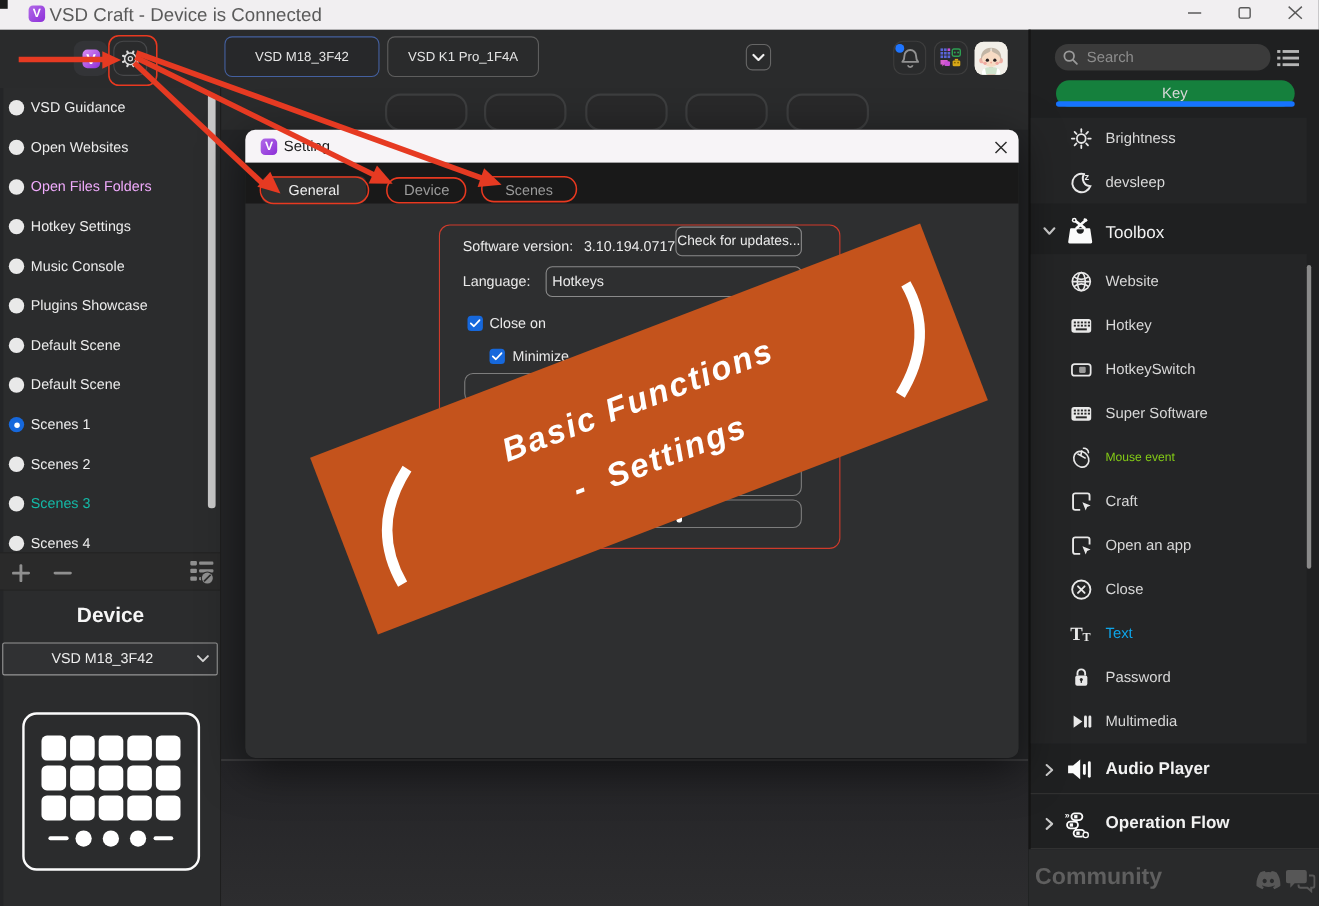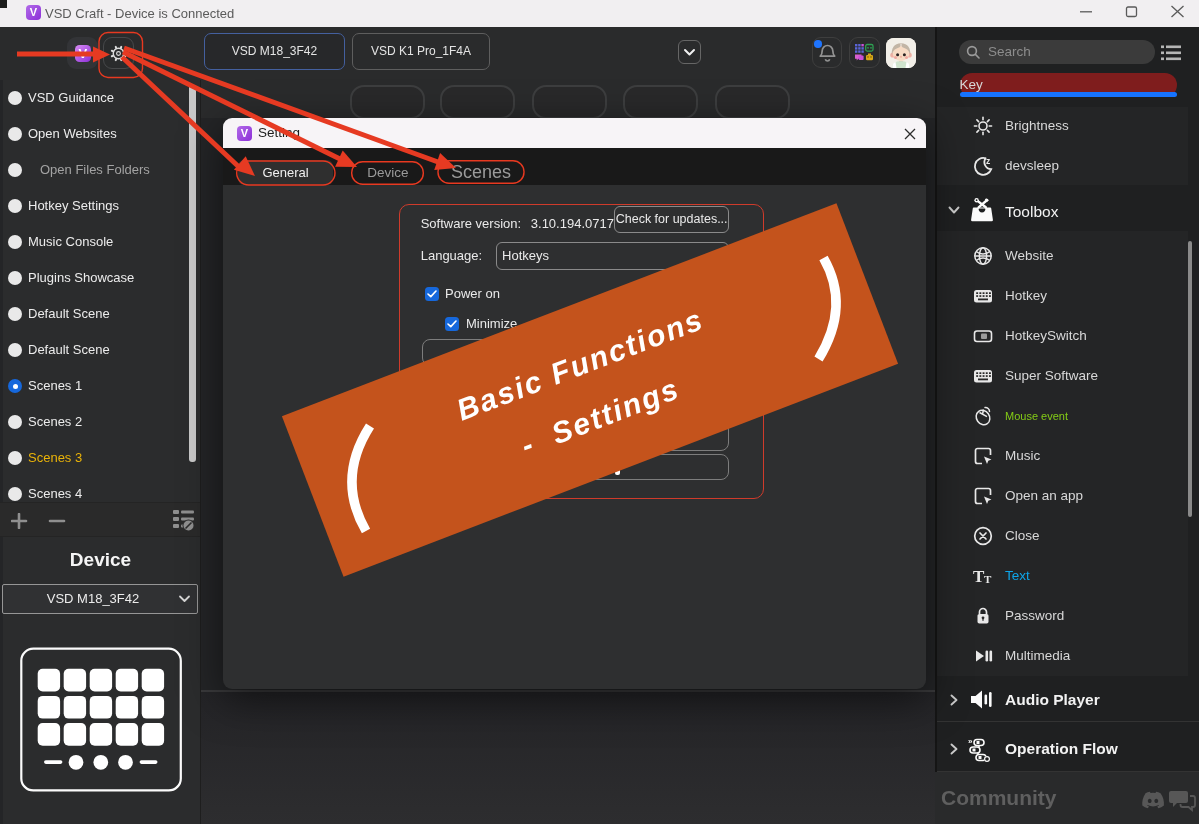--- a/index.html
+++ b/index.html
@@ -6,21 +6,21 @@
 body{position:relative;background:#242527;font-family:"Liberation Sans",sans-serif;-webkit-font-smoothing:antialiased}
 .abs{position:absolute}
 </style></head>
 <body>
 
 <div class="abs" style="left:0;top:27px;width:935px;height:91px;background:#2a2b2c"></div>
 
 <div class="abs" style="left:0;top:0;width:1199px;height:27px;background:#f1eff1"></div>
 <div class="abs" style="left:0;top:0;width:7px;height:8px;background:#1c1c1c"></div>
 <div class="abs" style="left:26px;top:5px;width:15px;height:15px;border-radius:4px;background:linear-gradient(135deg,#b16ae8,#8d2fd8);color:#fff;font-weight:bold;font-size:11px;text-align:center;line-height:15px">V</div>
-<div class="abs" style="left:45px;top:0;height:27px;line-height:27px;font-size:13px;color:#5a5a5a">VSD Craft - Device is Connected</div>
+<div class="abs" style="left:45px;top:0;height:27px;line-height:27px;font-size:17px;color:#5a5a5a">VSD Craft - Device is Connected</div>
 <svg class="abs" style="left:1070px;top:0" width="129" height="27" viewBox="0 0 129 27">
   <line x1="10" y1="11.8" x2="22" y2="11.8" stroke="#5a5a5a" stroke-width="1.3"></line>
   <rect x="56.5" y="7" width="10" height="9.5" rx="1.5" fill="none" stroke="#5a5a5a" stroke-width="1.3"></rect>
   <path d="M101.5 6 L113.5 17 M113.5 6 L101.5 17" stroke="#5a5a5a" stroke-width="1.3"></path>
 </svg>
 
 <div class="abs" style="left:67px;top:37px;width:31px;height:31.5px;border-radius:9px;background:#333437"></div>
 <div class="abs" style="left:74.5px;top:45px;width:16.5px;height:16.5px;border-radius:4.5px;background:linear-gradient(135deg,#d98cf5,#8d2fd8);color:#fff;font-weight:bold;font-size:13px;text-align:center;line-height:18px">V</div>
 <div class="abs" style="left:103.3px;top:37px;width:30.5px;height:31.5px;border-radius:9px;border:1.3px solid #47484a"></div>
 <svg class="abs" style="left:110px;top:44.5px" width="17" height="17" viewBox="0 0 24 24">
@@ -42,38 +42,38 @@
 
 <div class="abs" id="leftbar" style="left:0;top:80px;width:201px;height:744px;background:#2b2c2d;border-right:1px solid #1e1e1e"></div>
 <div class="abs" style="left:189px;top:85px;width:6.5px;height:377px;border-radius:3px;background:#c9c9c9"></div>
 <div class="abs" style="left:0;top:80px;width:3px;height:744px;background:#242527"></div>
 <div id="leftlist">
     <div class="abs" style="left:8px;top:91px;width:14px;height:14px;border-radius:50%;background:#e9e9e9"></div>
     <div class="abs" style="left:28px;top:88px;height:20px;line-height:20px;font-size:13px;color:#ececec">VSD Guidance</div>
     <div class="abs" style="left:8px;top:127px;width:14px;height:14px;border-radius:50%;background:#e9e9e9"></div>
     <div class="abs" style="left:28px;top:124px;height:20px;line-height:20px;font-size:13px;color:#ececec">Open Websites</div>
     <div class="abs" style="left:8px;top:163px;width:14px;height:14px;border-radius:50%;background:#e9e9e9"></div>
-    <div class="abs" style="left:40px;top:160px;height:20px;line-height:20px;font-size:13px;color:#a3a3a3">Open Files Folders</div>
+    <div class="abs" style="left:28px;top:160px;height:20px;line-height:20px;font-size:13px;color:#f0abfc">Open Files Folders</div>
     <div class="abs" style="left:8px;top:199px;width:14px;height:14px;border-radius:50%;background:#e9e9e9"></div>
     <div class="abs" style="left:28px;top:196px;height:20px;line-height:20px;font-size:13px;color:#ececec">Hotkey Settings</div>
     <div class="abs" style="left:8px;top:235px;width:14px;height:14px;border-radius:50%;background:#e9e9e9"></div>
     <div class="abs" style="left:28px;top:232px;height:20px;line-height:20px;font-size:13px;color:#ececec">Music Console</div>
     <div class="abs" style="left:8px;top:271px;width:14px;height:14px;border-radius:50%;background:#e9e9e9"></div>
     <div class="abs" style="left:28px;top:268px;height:20px;line-height:20px;font-size:13px;color:#ececec">Plugins Showcase</div>
     <div class="abs" style="left:8px;top:307px;width:14px;height:14px;border-radius:50%;background:#e9e9e9"></div>
     <div class="abs" style="left:28px;top:304px;height:20px;line-height:20px;font-size:13px;color:#ececec">Default Scene</div>
     <div class="abs" style="left:8px;top:343px;width:14px;height:14px;border-radius:50%;background:#e9e9e9"></div>
     <div class="abs" style="left:28px;top:340px;height:20px;line-height:20px;font-size:13px;color:#ececec">Default Scene</div>
     <div class="abs" style="left:8px;top:379px;width:14px;height:14px;border-radius:50%;background:#1668dc"></div>
     <div class="abs" style="left:12.5px;top:383.5px;width:5px;height:5px;border-radius:50%;background:#fff"></div>
     <div class="abs" style="left:28px;top:376px;height:20px;line-height:20px;font-size:13px;color:#ececec">Scenes 1</div>
     <div class="abs" style="left:8px;top:415px;width:14px;height:14px;border-radius:50%;background:#e9e9e9"></div>
     <div class="abs" style="left:28px;top:412px;height:20px;line-height:20px;font-size:13px;color:#ececec">Scenes 2</div>
     <div class="abs" style="left:8px;top:451px;width:14px;height:14px;border-radius:50%;background:#e9e9e9"></div>
-    <div class="abs" style="left:28px;top:448px;height:20px;line-height:20px;font-size:13px;color:#eab308">Scenes 3</div>
+    <div class="abs" style="left:28px;top:448px;height:20px;line-height:20px;font-size:13px;color:#14b8a6">Scenes 3</div>
     <div class="abs" style="left:8px;top:487px;width:14px;height:14px;border-radius:50%;background:#e9e9e9"></div>
     <div class="abs" style="left:28px;top:484px;height:20px;line-height:20px;font-size:13px;color:#ececec">Scenes 4</div>
   </div>
 
 <div class="abs" style="left:0;top:502px;width:200px;height:34px;background:#2a2a2a;border-top:1px solid #242424"></div>
 <svg class="abs" style="left:11px;top:513px" width="160" height="16" viewBox="0 0 160 16">
   <g stroke="#8f8f8f" stroke-width="2.6" stroke-linecap="round">
     <line x1="8" y1="1" x2="8" y2="15"></line>
       <line x1="1" y1="8" x2="15" y2="8"></line>
     <line x1="39" y1="8" x2="53" y2="8"></line>
@@ -214,21 +214,21 @@
   </svg>
 <div class="abs" style="left:988px;top:40px;height:24px;line-height:24px;font-size:13.5px;color:#8d8d8d">Search</div>
 <svg class="abs" style="left:1161px;top:45px" width="20" height="16" viewBox="0 0 20 16" fill="#b5b5b5">
   <rect x="0" y="0.5" width="3" height="2.6"></rect>
     <rect x="5" y="0.5" width="15" height="2.6"></rect>
   <rect x="0" y="6.5" width="3" height="2.6"></rect>
     <rect x="5" y="6.5" width="15" height="2.6"></rect>
   <rect x="0" y="12.5" width="3" height="2.6"></rect>
     <rect x="5" y="12.5" width="15" height="2.6"></rect>
 </svg>
-<div class="abs" style="left:959.5px;top:72.5px;width:217px;height:24px;background:#7f1d1d;border-radius:12px;color:#d8d8d8;font-size:13.5px;text-align:left;line-height:24px">Key</div>
+<div class="abs" style="left:959.5px;top:72.5px;width:217px;height:24px;background:#15803d;border-radius:12px;color:#d8d8d8;font-size:13.5px;text-align:center;line-height:24px">Key</div>
 <div class="abs" style="left:960px;top:91.5px;width:217px;height:5.5px;background:#1673ff;border-radius:3px"></div>
 
 <div class="abs" style="left:936.5px;top:107px;width:251.5px;height:78px;background:#242526"></div>
 <div class="abs" style="left:936.5px;top:231px;width:251.5px;height:445px;background:#242526"></div>
 <div id="rightitems">
     <div class="abs" style="left:972px;top:114.5px"><svg width="22" height="22" viewBox="0 0 22 22">
         <g stroke="#e8e8e8" stroke-width="1.6" fill="none">
           <circle cx="11" cy="11" r="4"></circle>
           <g stroke-linecap="round">
             <line x1="17.2" y1="11.0" x2="19.6" y2="11.0"></line>
@@ -301,21 +301,21 @@
           <ellipse cx="11" cy="12.5" rx="6.5" ry="7.5" transform="rotate(-35 11 12.5)"></ellipse>
           <path d="M7.5 7.5 l7.5 4.2 M11.5 4.5 l-1 5"></path>
           <path d="M13 2.5 a4 4 0 0 1 4.5 4" stroke-linecap="round"></path>
         </g>
       </svg></div>
     <div class="abs" style="left:1005px;top:405.5px;height:20px;line-height:20px;font-size:11px;color:#84cc16">Mouse event</div>
     <div class="abs" style="left:972px;top:444.5px"><svg width="22" height="22" viewBox="0 0 22 22">
         <path d="M18.5 10 V5.5 a2 2 0 0 0-2-2 h-11 a2 2 0 0 0-2 2 v11 a2 2 0 0 0 2 2 H10" fill="none" stroke="#e8e8e8" stroke-width="1.7"></path>
         <path d="M12 11.5 l7.5 3 -3.2 1.3 -1.3 3.2 z" fill="#e8e8e8"></path>
       </svg></div>
-    <div class="abs" style="left:1005px;top:445.5px;height:20px;line-height:20px;font-size:13.5px;color:#d8d8d8">Music</div>
+    <div class="abs" style="left:1005px;top:445.5px;height:20px;line-height:20px;font-size:13.5px;color:#d8d8d8">Craft</div>
     <div class="abs" style="left:972px;top:484.5px"><svg width="22" height="22" viewBox="0 0 22 22">
         <path d="M18.5 10 V5.5 a2 2 0 0 0-2-2 h-11 a2 2 0 0 0-2 2 v11 a2 2 0 0 0 2 2 H10" fill="none" stroke="#e8e8e8" stroke-width="1.7"></path>
         <path d="M12 11.5 l7.5 3 -3.2 1.3 -1.3 3.2 z" fill="#e8e8e8"></path>
       </svg></div>
     <div class="abs" style="left:1005px;top:485.5px;height:20px;line-height:20px;font-size:13.5px;color:#d8d8d8">Open an app</div>
     <div class="abs" style="left:972px;top:524.5px"><svg width="22" height="22" viewBox="0 0 22 22">
         <circle cx="11" cy="11" r="8.3" fill="none" stroke="#e8e8e8" stroke-width="1.7"></circle>
         <path d="M8 8 l6 6 M14 8 l-6 6" stroke="#e8e8e8" stroke-width="1.7" stroke-linecap="round"></path>
       </svg></div>
     <div class="abs" style="left:1005px;top:525.5px;height:20px;line-height:20px;font-size:13.5px;color:#d8d8d8">Close</div>
@@ -400,33 +400,33 @@
 <div class="abs" id="modal" style="left:223px;top:118px;width:703px;height:571px;border-radius:9px;background:#2e2f30;box-shadow:0 10px 40px rgba(0,0,0,0.55)">
   <div class="abs" style="left:0;top:0;width:703px;height:30px;background:#f7f4f7;border-radius:9px 9px 0 0"></div>
   <div class="abs" style="left:14px;top:7.5px;width:15px;height:15px;border-radius:4px;background:linear-gradient(135deg,#b16ae8,#8d2fd8);color:#fff;font-weight:bold;font-size:11px;text-align:center;line-height:15px">V</div>
   <div class="abs" style="left:35px;top:0;height:30px;line-height:30px;font-size:13.5px;color:#1c1c1c">Setting</div>
   <svg class="abs" style="left:681px;top:10px" width="12" height="12" viewBox="0 0 12 12">
       <path d="M1 1 L11 11 M11 1 L1 11" stroke="#2c2c2c" stroke-width="1.3"></path>
     </svg>
   <div class="abs" style="left:0;top:30px;width:703px;height:37px;background:#191919"></div>
   <div class="abs" style="left:15px;top:42px;width:95px;height:25px;background:#2f2f2f;border-radius:6px;color:#f0f0f0;font-size:13px;text-align:center;line-height:25px">General</div>
   <div class="abs" style="left:135px;top:42px;width:60px;height:25px;color:#9a9a9a;font-size:13.5px;text-align:center;line-height:25px">Device</div>
-  <div class="abs" style="left:228px;top:42px;width:60px;height:25px;color:#9a9a9a;font-size:18px;text-align:center;line-height:25px">Scenes</div>
+  <div class="abs" style="left:228px;top:42px;width:60px;height:25px;color:#9a9a9a;font-size:13px;text-align:center;line-height:25px">Scenes</div>
 
   <div class="abs" style="left:175.7px;top:86.2px;width:365.3px;height:294.9px;border:1px solid #cf3b2b;border-radius:10px"></div>
   <div class="abs" style="left:197.7px;top:95px;height:21px;line-height:21px;font-size:13px;color:#eaeaea">Software version:</div>
   <div class="abs" style="left:307.8px;top:95px;height:21px;line-height:21px;font-size:13px;color:#eaeaea">3.10.194.0717</div>
   <div class="abs" style="left:391.4px;top:88.4px;width:114.5px;height:27px;border:1px solid #8a8a8a;border-radius:6px;color:#eaeaea;font-size:12.5px;text-align:center;line-height:25px">Check for updates...</div>
   <div class="abs" style="left:197.7px;top:127.3px;height:21px;line-height:21px;font-size:13px;color:#eaeaea">Language:</div>
   <div class="abs" style="left:272.6px;top:124.2px;width:233.3px;height:27.5px;border:1px solid #8a8a8a;border-radius:6px;color:#eaeaea;font-size:13px;line-height:25.5px;padding-left:5.5px">Hotkeys</div>
   <div class="abs" style="left:202.1px;top:169.3px;width:14px;height:14px;background:#1668dc;border-radius:3.5px"></div>
   <svg class="abs" style="left:204.1px;top:172.3px" width="10" height="8" viewBox="0 0 10 8">
       <path d="M1 4 L3.8 6.6 L9 1" fill="none" stroke="#fff" stroke-width="1.6" stroke-linecap="round" stroke-linejoin="round"></path>
     </svg>
-  <div class="abs" style="left:222px;top:166px;height:20px;line-height:20px;font-size:13px;color:#eaeaea">Power on</div>
+  <div class="abs" style="left:222px;top:166px;height:20px;line-height:20px;font-size:13px;color:#eaeaea">Close on</div>
   <div class="abs" style="left:222.4px;top:198.5px;width:14px;height:14px;background:#1668dc;border-radius:3.5px"></div>
   <svg class="abs" style="left:224.4px;top:201.5px" width="10" height="8" viewBox="0 0 10 8">
       <path d="M1 4 L3.8 6.6 L9 1" fill="none" stroke="#fff" stroke-width="1.6" stroke-linecap="round" stroke-linejoin="round"></path>
     </svg>
   <div class="abs" style="left:243px;top:195.5px;height:20px;line-height:20px;font-size:13px;color:#eaeaea">Minimize</div>
   <div class="abs" style="left:199.4px;top:220.5px;width:306.5px;height:27.5px;border:1px solid #7d7d7d;border-radius:8px;color:#eaeaea;font-size:13px;text-align:center;line-height:25.5px">Import configuration</div>
   <div class="abs" style="left:199.4px;top:304.1px;width:306.5px;height:28.6px;border:1px solid #7d7d7d;border-radius:8px;color:#eaeaea;font-size:13px;text-align:center;line-height:26.6px">Export configuration</div>
   <div class="abs" style="left:199.4px;top:336.1px;width:306.5px;height:25.8px;border:1px solid #7d7d7d;border-radius:8px;color:#eaeaea;font-size:13px;text-align:center;line-height:23.8px"></div>
   <div class="abs" style="left:392px;top:350px;width:4.5px;height:7px;background:#fff;border-radius:2px"></div>
 </div>

